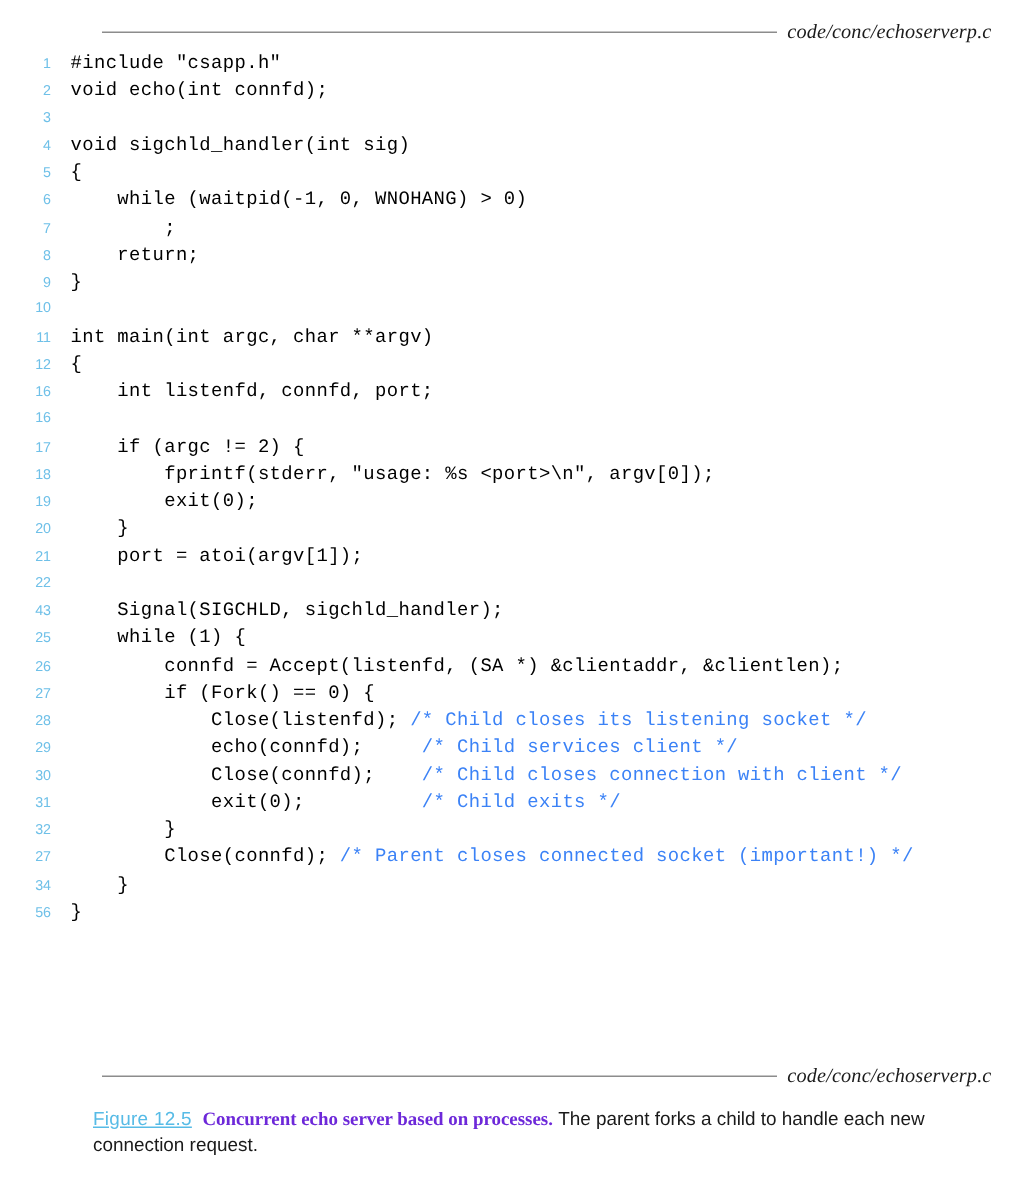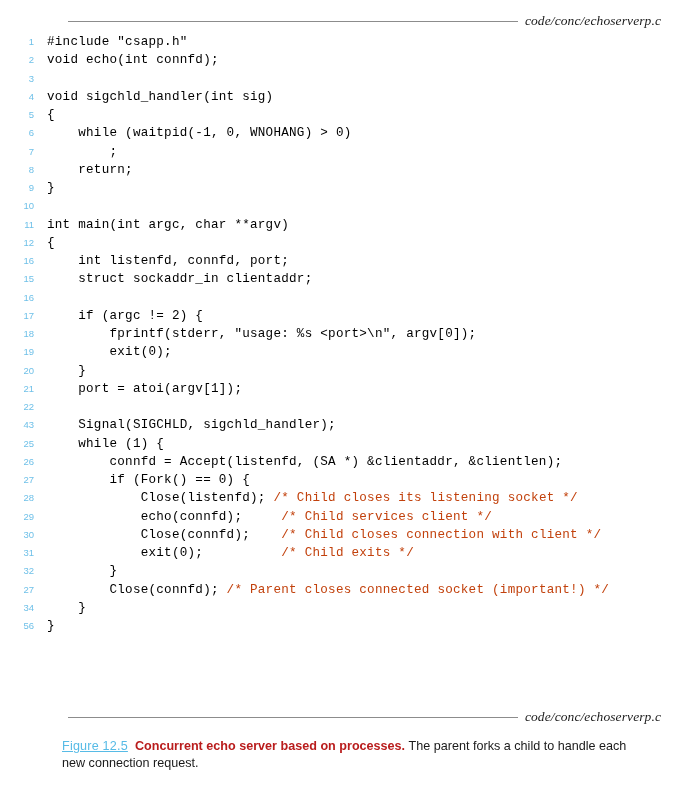--- a/index.html
+++ b/index.html
@@ -81,21 +81,21 @@
   .line-code {
     flex: 1 1 auto;
     padding-left: 13px;
     font-family: "Liberation Mono", monospace;
     font-size: 12.6px;
     letter-spacing: 0.25px;
     color: #000000;
     white-space: pre;
   }
   .line-code .cmt {
-    color: #c2410c;
+    color: #3b82f6;
   }
 
   
   .caption {
     position: absolute;
     left: 62px;
     top: 738px;
     width: 565px;
     font-family: "Liberation Sans", sans-serif;
     font-size: 12.6px;
@@ -103,21 +103,22 @@
     color: #1a1a1a;
   }
   .caption .cap-label {
     color: #57bbe6;
     font-weight: 400;
     letter-spacing: 0.2px;
     text-decoration: underline;
   }
   .caption .cap-title {
     font-weight: bold;
-    color: #b91c1c;
+    color: #6d28d9;
+    font-family: Liberation Serif, serif;
   }
   .caption .cap-body {
     color: #1a1a1a;
   }
 </style>
 </head>
 <body>
 
 <div class="figure-page">
 
@@ -133,21 +134,20 @@
       <div class="code-line"><span class="line-no">4</span><span class="line-code"><span>void sigchld_handler(int sig)</span></span></div>
       <div class="code-line"><span class="line-no">5</span><span class="line-code"><span>{</span></span></div>
       <div class="code-line"><span class="line-no">6</span><span class="line-code"><span>    while (waitpid(-1, 0, WNOHANG) &gt; 0)</span></span></div>
       <div class="code-line"><span class="line-no">7</span><span class="line-code"><span>        ;</span></span></div>
       <div class="code-line"><span class="line-no">8</span><span class="line-code"><span>    return;</span></span></div>
       <div class="code-line"><span class="line-no">9</span><span class="line-code"><span>}</span></span></div>
       <div class="code-line"><span class="line-no">10</span><span class="line-code"><span></span></span></div>
       <div class="code-line"><span class="line-no">11</span><span class="line-code"><span>int main(int argc, char **argv)</span></span></div>
       <div class="code-line"><span class="line-no">12</span><span class="line-code"><span>{</span></span></div>
       <div class="code-line"><span class="line-no">16</span><span class="line-code"><span>    int listenfd, connfd, port;</span></span></div>
-      <div class="code-line"><span class="line-no">15</span><span class="line-code"><span>    struct sockaddr_in clientaddr;</span></span></div>
       <div class="code-line"><span class="line-no">16</span><span class="line-code"><span></span></span></div>
       <div class="code-line"><span class="line-no">17</span><span class="line-code"><span>    if (argc != 2) {</span></span></div>
       <div class="code-line"><span class="line-no">18</span><span class="line-code"><span>        fprintf(stderr, "usage: %s &lt;port&gt;\n", argv[0]);</span></span></div>
       <div class="code-line"><span class="line-no">19</span><span class="line-code"><span>        exit(0);</span></span></div>
       <div class="code-line"><span class="line-no">20</span><span class="line-code"><span>    }</span></span></div>
       <div class="code-line"><span class="line-no">21</span><span class="line-code"><span>    port = atoi(argv[1]);</span></span></div>
       <div class="code-line"><span class="line-no">22</span><span class="line-code"><span></span></span></div>
       <div class="code-line"><span class="line-no">43</span><span class="line-code"><span>    Signal(SIGCHLD, sigchld_handler);</span></span></div>
       <div class="code-line"><span class="line-no">25</span><span class="line-code"><span>    while (1) {</span></span></div>
       <div class="code-line"><span class="line-no">26</span><span class="line-code"><span>        connfd = Accept(listenfd, (SA *) &amp;clientaddr, &amp;clientlen);</span></span></div>

